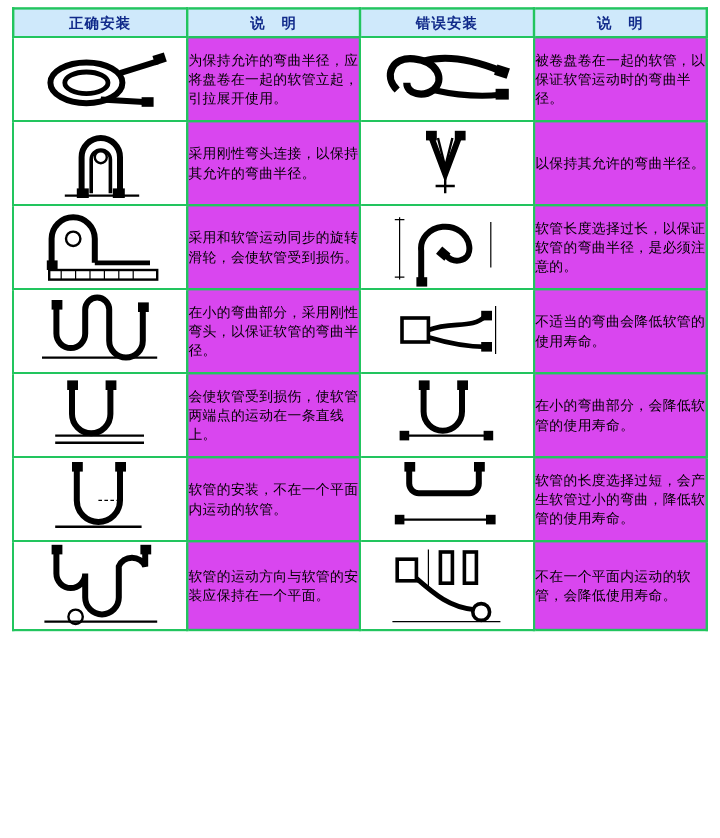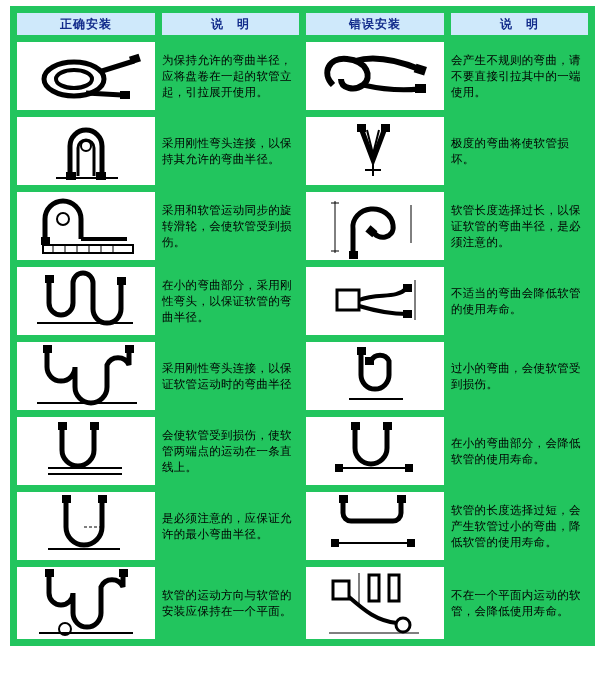--- a/index.html
+++ b/index.html
@@ -28,42 +28,42 @@
     margin: 2px 0 6px 4px;
     color: #000;
   }
   table.guide {
     border-collapse: collapse;
     width: 578px;
     table-layout: fixed;
     border: 2px solid #1010a0;
   }
   table.guide td, table.guide th {
-    border: 7px solid #22c55e;
+    border: 2px solid #22c55e;
     padding: 0;
     vertical-align: middle;
   }
   thead th {
     background: #cfe9fb;
     color: #102a8a;
     font-size: 12px;
     font-weight: bold;
     height: 22px;
     letter-spacing: 1px;
   }
   col.c-img { width: 145px; }
   col.c-txt { width: 144px; }
   td.img-cell {
     background: #ffffff;
     text-align: center;
     height: 68px;
     position: relative;
   }
   td.txt-cell {
-    background: #22c55e;
+    background: #d946ef;
     font-size: 11.5px;
     line-height: 16px;
     padding: 4px 6px;
     color: #000;
     letter-spacing: 0.3px;
   }
   .sketch {
     display: block;
     margin: 0 auto;
   }
@@ -116,21 +116,21 @@
         <td class="txt-cell">为保持允许的弯曲半径，应将盘卷在一起的软管立起，引拉展开使用。</td>
         <td class="img-cell">
           <svg class="sketch" width="120" height="62" viewBox="0 0 120 62">
             <path d="M18 40 C6 28 14 12 32 14 C52 16 58 32 48 40 C40 46 26 44 26 34" fill="none" stroke="#000" stroke-width="6"></path>
             <path d="M40 16 C60 10 84 16 104 24" stroke="#000" stroke-width="6" fill="none"></path>
             <rect x="100" y="20" width="11" height="9" fill="#000" transform="rotate(18 105 24)"></rect>
             <path d="M48 40 C66 44 86 46 104 44" stroke="#000" stroke-width="5" fill="none"></path>
             <rect x="100" y="39" width="11" height="9" fill="#000"></rect>
           </svg>
         </td>
-        <td class="txt-cell">会产生不规则的弯曲，请不要直接引拉其中的一端使用。</td>
+        <td class="txt-cell">被卷盘卷在一起的软管，以保证软管运动时的弯曲半径。</td>
       </tr>
 
       <tr>
         <td class="img-cell">
           <svg class="sketch" width="120" height="62" viewBox="0 0 120 62">
             <path d="M44 56 L44 26 A16 16 0 0 1 76 26 L76 56" fill="none" stroke="#000" stroke-width="5"></path>
             <path d="M52 56 L52 28 A8 8 0 0 1 68 28 L68 56" fill="none" stroke="#000" stroke-width="3"></path>
             <circle cx="60" cy="26" r="5" fill="none" stroke="#000" stroke-width="2"></circle>
             <rect x="40" y="52" width="10" height="8" fill="#000"></rect>
             <rect x="70" y="52" width="10" height="8" fill="#000"></rect>
@@ -141,21 +141,21 @@
         <td class="img-cell">
           <svg class="sketch" width="120" height="62" viewBox="0 0 120 62">
             <path d="M46 8 L58 40 L70 8" fill="none" stroke="#000" stroke-width="5"></path>
             <path d="M52 10 L58 34 L64 10" fill="none" stroke="#000" stroke-width="2"></path>
             <rect x="42" y="4" width="9" height="8" fill="#000"></rect>
             <rect x="66" y="4" width="9" height="8" fill="#000"></rect>
             <line x1="58" y1="40" x2="58" y2="56" stroke="#000" stroke-width="2"></line>
             <line x1="50" y1="50" x2="66" y2="50" stroke="#000" stroke-width="2"></line>
           </svg>
         </td>
-        <td class="txt-cell">极度的弯曲将使软管损坏。</td>
+        <td class="txt-cell">以保持其允许的弯曲半径。</td>
       </tr>
 
       <tr>
         <td class="img-cell">
           <svg class="sketch" width="126" height="62" viewBox="0 0 126 62">
             <path d="M22 44 L22 24 A18 18 0 0 1 58 24 L58 44" fill="none" stroke="#000" stroke-width="5"></path>
             <circle cx="40" cy="24" r="6" fill="none" stroke="#000" stroke-width="2"></circle>
             <rect x="18" y="42" width="9" height="8" fill="#000"></rect>
             <path d="M58 44 L104 44" stroke="#000" stroke-width="4" fill="none"></path>
             <rect x="20" y="50" width="90" height="8" fill="none" stroke="#000" stroke-width="2"></rect>
@@ -198,40 +198,20 @@
             <path d="M44 30 C64 22 80 30 92 18" fill="none" stroke="#000" stroke-width="4"></path>
             <path d="M44 36 C64 42 78 44 92 44" fill="none" stroke="#000" stroke-width="4"></path>
             <rect x="88" y="14" width="9" height="8" fill="#000"></rect>
             <rect x="88" y="40" width="9" height="8" fill="#000"></rect>
             <line x1="100" y1="10" x2="100" y2="50" stroke="#000" stroke-width="1"></line>
           </svg>
         </td>
         <td class="txt-cell">不适当的弯曲会降低软管的使用寿命。</td>
       </tr>
 
-      <tr>
-        <td class="img-cell">
-          <svg class="sketch" width="126" height="66" viewBox="0 0 126 66">
-            <path d="M24 6 L24 24 A14 14 0 0 0 52 24 L52 44 A16 16 0 0 0 84 44 L84 22 A12 12 0 0 1 106 22 L106 8" fill="none" stroke="#000" stroke-width="5"></path>
-            <rect x="20" y="2" width="9" height="8" fill="#000"></rect>
-            <rect x="102" y="2" width="9" height="8" fill="#000"></rect>
-            <line x1="14" y1="60" x2="114" y2="60" stroke="#000" stroke-width="2"></line>
-          </svg>
-        </td>
-        <td class="txt-cell">采用刚性弯头连接，以保证软管运动时的弯曲半径</td>
-        <td class="img-cell">
-          <svg class="sketch" width="120" height="62" viewBox="0 0 120 62">
-            <path d="M46 6 L46 30 A14 14 0 0 0 74 30 L74 16 A10 10 0 0 0 56 16" fill="none" stroke="#000" stroke-width="5"></path>
-            <rect x="42" y="2" width="9" height="8" fill="#000"></rect>
-            <rect x="50" y="12" width="9" height="8" fill="#000"></rect>
-            <line x1="34" y1="54" x2="88" y2="54" stroke="#000" stroke-width="2"></line>
-          </svg>
-        </td>
-        <td class="txt-cell">过小的弯曲，会使软管受到损伤。</td>
-      </tr>
 
       <tr>
         <td class="img-cell">
           <svg class="sketch" width="120" height="62" viewBox="0 0 120 62">
             <path d="M36 6 L36 30 A16 16 0 0 0 68 30 L68 6" fill="none" stroke="#000" stroke-width="5"></path>
             <rect x="32" y="2" width="9" height="8" fill="#000"></rect>
             <rect x="64" y="2" width="9" height="8" fill="#000"></rect>
             <line x1="22" y1="48" x2="96" y2="48" stroke="#000" stroke-width="2"></line>
             <line x1="22" y1="54" x2="96" y2="54" stroke="#000" stroke-width="2"></line>
           </svg>
@@ -254,21 +234,21 @@
       <tr>
         <td class="img-cell">
           <svg class="sketch" width="120" height="66" viewBox="0 0 120 66">
             <path d="M40 6 L40 34 A18 18 0 0 0 76 34 L76 6" fill="none" stroke="#000" stroke-width="5"></path>
             <rect x="36" y="2" width="9" height="8" fill="#000"></rect>
             <rect x="72" y="2" width="9" height="8" fill="#000"></rect>
             <line x1="22" y1="56" x2="94" y2="56" stroke="#000" stroke-width="2"></line>
             <line x1="58" y1="34" x2="76" y2="34" stroke="#000" stroke-width="1" stroke-dasharray="3 2"></line>
           </svg>
         </td>
-        <td class="txt-cell">是必须注意的，应保证允许的最小弯曲半径。</td>
+        <td class="txt-cell">软管的安装，不在一个平面内运动的软管。</td>
         <td class="img-cell">
           <svg class="sketch" width="120" height="66" viewBox="0 0 120 66">
             <path d="M28 6 L28 20 A8 8 0 0 0 36 28 L78 28 A8 8 0 0 0 86 20 L86 6" fill="none" stroke="#000" stroke-width="5"></path>
             <rect x="24" y="2" width="9" height="8" fill="#000"></rect>
             <rect x="82" y="2" width="9" height="8" fill="#000"></rect>
             <line x1="20" y1="50" x2="96" y2="50" stroke="#000" stroke-width="2"></line>
             <rect x="16" y="46" width="8" height="8" fill="#000"></rect>
             <rect x="92" y="46" width="8" height="8" fill="#000"></rect>
           </svg>
         </td>

